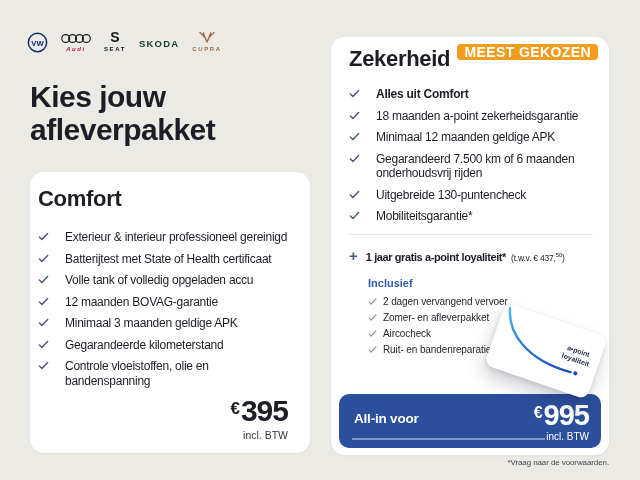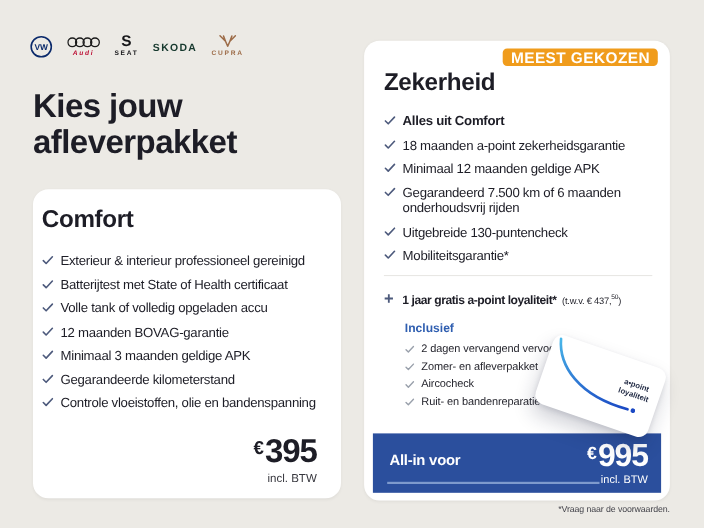--- a/index.html
+++ b/index.html
@@ -18,27 +18,27 @@
 
   
   .page-title{position:absolute;left:30px;top:80px;font-size:30px;line-height:33px;font-weight:600;letter-spacing:-.5px;color:var(--text,#1d1d26);margin:0;}
 
   
   .card{position:absolute;background:var(--card,#fff);border-radius:14px;box-shadow:0 1px 3px rgba(0,0,0,.05);}
   .card-comfort{left:30px;top:172px;width:280px;height:281px;}
   .card-zeker{left:331px;top:37px;width:278px;height:418px;}
   .card h2{margin:0;font-size:22px;font-weight:700;letter-spacing:-.3px;color:var(--text,#1d1d26);}
   .cc-content{padding:14px 20px 0 8px;position:relative;height:100%;box-sizing:border-box;}
-  .cz-content{padding:20px 16px 0 18px;position:relative;height:100%;box-sizing:border-box;}
+  .cz-content{padding:4px 16px 0 18px;position:relative;height:100%;box-sizing:border-box;}
   .card-comfort h2{margin-bottom:18px;}
   .card-zeker h2{margin-bottom:15px;margin-top:5px;}
 
   
   .list{margin:0;padding:0;}
-  .check-li{display:flex;gap:6px;margin-bottom:7px;font-size:12px;line-height:14.5px;letter-spacing:-.25px;color:var(--text,#1d1d26);}
+  .check-li{display:flex;gap:16px;margin-bottom:7px;font-size:12px;line-height:14.5px;letter-spacing:-.25px;color:var(--text,#1d1d26);}
   .check-icon{flex:0 0 auto;color:var(--check-slate,#4d5a7c);margin-top:1px;line-height:0;}
   .bold{font-weight:700;}
 
   .sub-li{display:flex;gap:6px;margin-bottom:4px;font-size:10px;line-height:12px;letter-spacing:-.1px;color:#26262e;}
   .sub-li .check-icon{color:var(--check-gray,#99a0ab);margin-top:1px;}
 
   
   .price{position:absolute;right:22px;bottom:12px;text-align:right;color:var(--text,#1d1d26);}
   .price .euro{font-size:17px;font-weight:600;vertical-align:7px;margin-right:1px;}
   .price .amount{font-size:30px;font-weight:700;letter-spacing:-1px;}
@@ -54,21 +54,21 @@
   .bonus sup{font-size:6px;}
   .inclusief-label{margin-left:19px;font-size:11px;font-weight:700;color:var(--inclusief-blue,#2f5eb0);margin-bottom:7px;}
   .sub-list{margin-left:19px;}
 
   
   .loyalty{position:absolute;left:492px;top:318px;width:108px;height:66px;background:#fff;border-radius:9px;transform:rotate(19deg);box-shadow:0 10px 18px rgba(25,30,60,.20),0 2px 5px rgba(25,30,60,.12);z-index:5;}
   .loyalty svg{position:absolute;left:0;top:0;}
   .lc-text{position:absolute;right:9px;top:19px;text-align:center;font-size:7px;font-weight:700;color:#232c46;line-height:8.5px;}
 
   
-  .z-footer{position:absolute;left:8px;right:8px;bottom:7px;height:54px;background:var(--footer-blue,#2b4f9d);border-radius:0;color:#fff;z-index:2;}
+  .z-footer{position:absolute;left:8px;right:8px;bottom:7px;height:54px;background:var(--footer-blue,#2b4f9d);border-radius:10px;color:#fff;z-index:2;}
   .z-footer .flabel{position:absolute;left:15px;top:17px;font-size:13.5px;font-weight:600;letter-spacing:-.2px;}
   .z-footer .rule{position:absolute;left:13px;top:44px;width:193px;height:1.5px;background:var(--underline-blue,#93acda);opacity:.8;}
   .fprice{position:absolute;right:12px;top:5px;text-align:right;}
   .fprice .euro{font-size:16px;font-weight:600;vertical-align:7px;margin-right:1px;}
   .fprice .amount{font-size:29px;font-weight:700;letter-spacing:-1px;}
   .fprice .vat{font-size:10px;margin-top:-1px;}
 
   .footnote{position:absolute;right:31px;top:458px;font-size:8px;color:#45454c;letter-spacing:-.1px;}
 </style>
 </head>

